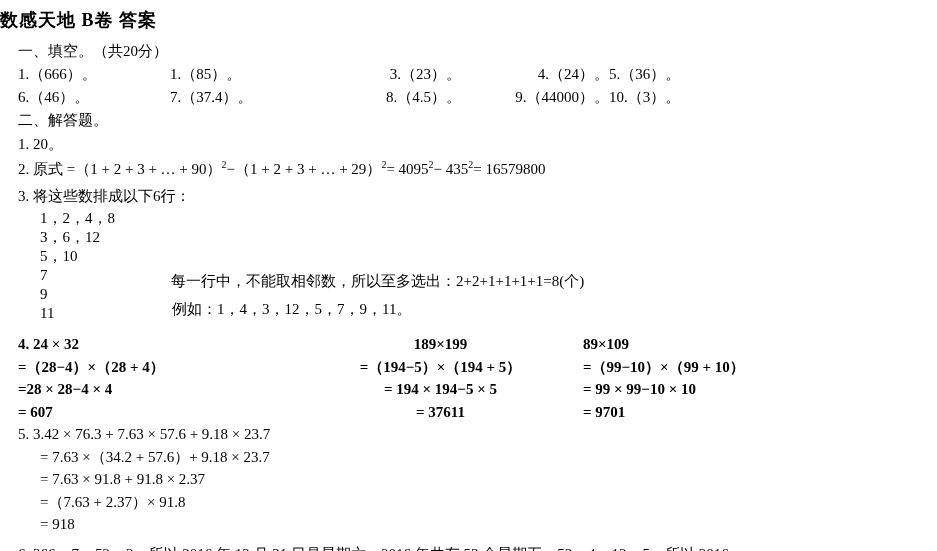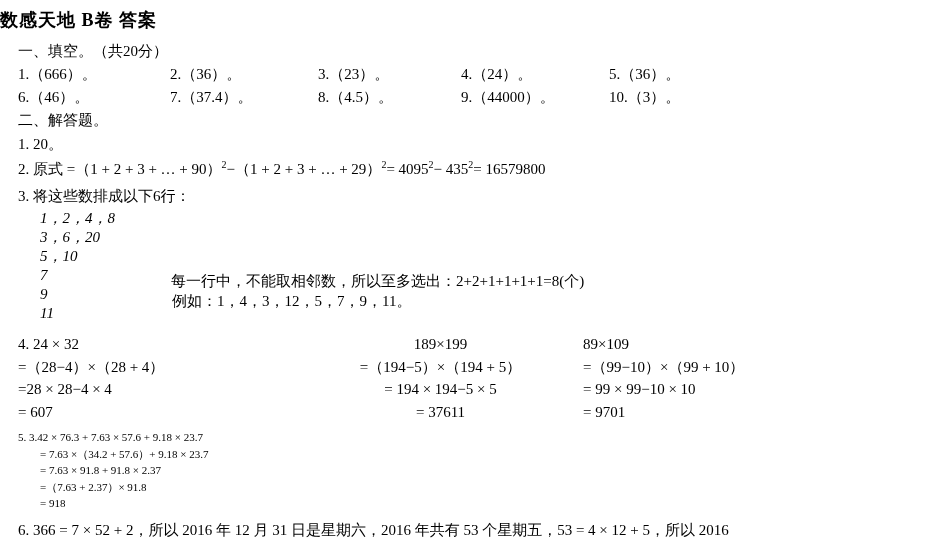--- a/index.html
+++ b/index.html
@@ -38,67 +38,66 @@
     display: flex;
     margin-left: 18px;
     margin-top: 4px;
   }
   .fill-cell {
     font-size: 15px;
     white-space: nowrap;
   }
   .fill-cell.c0 { width: 152px; }
   .fill-cell.c1 { width: 148px; }
-  .fill-cell.c2 { width: 143px; }
-  .fill-cell.c3 { width: 148px; }
+  .fill-cell.c2 { width: 143px; text-align: right; }
+  .fill-cell.c3 { width: 148px; text-align: right; }
   .fill-cell.c4 { width: auto; }
   .ans-line {
     margin-left: 18px;
     margin-top: 5px;
     font-size: 15px;
     white-space: nowrap;
   }
   .sup {
     vertical-align: super;
     font-size: 10px;
   }
   .rows-block {
     margin-left: 40px;
     margin-top: 3px;
     line-height: 1.25;
     font-size: 15px;
   }
   .rows-block .num-row {
     height: 19px;
-    font-style: italic;
   }
   .note-abs {
     position: absolute;
     font-size: 15px;
     white-space: nowrap;
   }
   .three-col {
     display: flex;
     margin-left: 18px;
     margin-top: 4px;
     font-size: 15px;
   }
   .three-col .col {
     white-space: nowrap;
   }
   .three-col .col.a { width: 280px; }
   .three-col .col.b { width: 285px; text-align: center; }
   .three-col .col.c { width: auto; }
   .three-col .col .ln {
     line-height: 1.5;
+    font-weight: bold;
   }
   .block5 {
     margin-left: 18px;
-    margin-top: 6px;
-    font-size: 11px;
+    font-size: 15px;
     line-height: 1.5;
   }
   .block5 .sub {
     margin-left: 22px;
   }
   .block6 {
     margin-left: 18px;
     margin-top: 8px;
     font-size: 15px;
     line-height: 1.45;
@@ -108,21 +107,21 @@
 <body>
 
 <div class="page">
 
   <div class="title">数感天地  B卷  答案</div>
 
   <div class="section-head">一、填空。（共20分）</div>
 
   <div class="fill-row">
     <div class="fill-cell c0">1.（666）。</div>
-    <div class="fill-cell c1">2.（36）。</div>
+    <div class="fill-cell c1">1.（85）。</div>
     <div class="fill-cell c2">3.（23）。</div>
     <div class="fill-cell c3">4.（24）。</div>
     <div class="fill-cell c4">5.（36）。</div>
   </div>
 
   <div class="fill-row">
     <div class="fill-cell c0">6.（46）。</div>
     <div class="fill-cell c1">7.（37.4）。</div>
     <div class="fill-cell c2">8.（4.5）。</div>
     <div class="fill-cell c3">9.（44000）。</div>
@@ -134,29 +133,29 @@
   <div class="ans-line">1. 20。</div>
 
   <div class="ans-line">
     <span>2. 原式 =（1 + 2 + 3 + … + 90）</span><span class="sup">2</span><span>−（1 + 2 + 3 + … + 29）</span><span class="sup">2</span><span>= 4095</span><span class="sup">2</span><span>− 435</span><span class="sup">2</span><span>= 16579800</span>
   </div>
 
   <div class="ans-line" style="margin-top:8px;">3. 将这些数排成以下6行：</div>
 
   <div class="rows-block">
     <div class="num-row">1，2，4，8</div>
-    <div class="num-row">3，6，20</div>
+    <div class="num-row">3，6，12</div>
     <div class="num-row">5，10</div>
     <div class="num-row">7</div>
     <div class="num-row">9</div>
     <div class="num-row">11</div>
   </div>
 
   <div class="note-abs" style="left:171px; top:264px;">每一行中，不能取相邻数，所以至多选出：2+2+1+1+1+1=8(个)</div>
-  <div class="note-abs" style="left:172px; top:284px;">例如：1，4，3，12，5，7，9，11。</div>
+  <div class="note-abs" style="left:172px; top:292px;">例如：1，4，3，12，5，7，9，11。</div>
 
   <div class="three-col" style="margin-top:10px;">
     <div class="col a">
       <div class="ln">4. 24 × 32</div>
       <div class="ln">=（28−4）×（28 + 4）</div>
       <div class="ln">=28 × 28−4 × 4</div>
       <div class="ln">= 607</div>
     </div>
     <div class="col b">
       <div class="ln">189×199</div>

